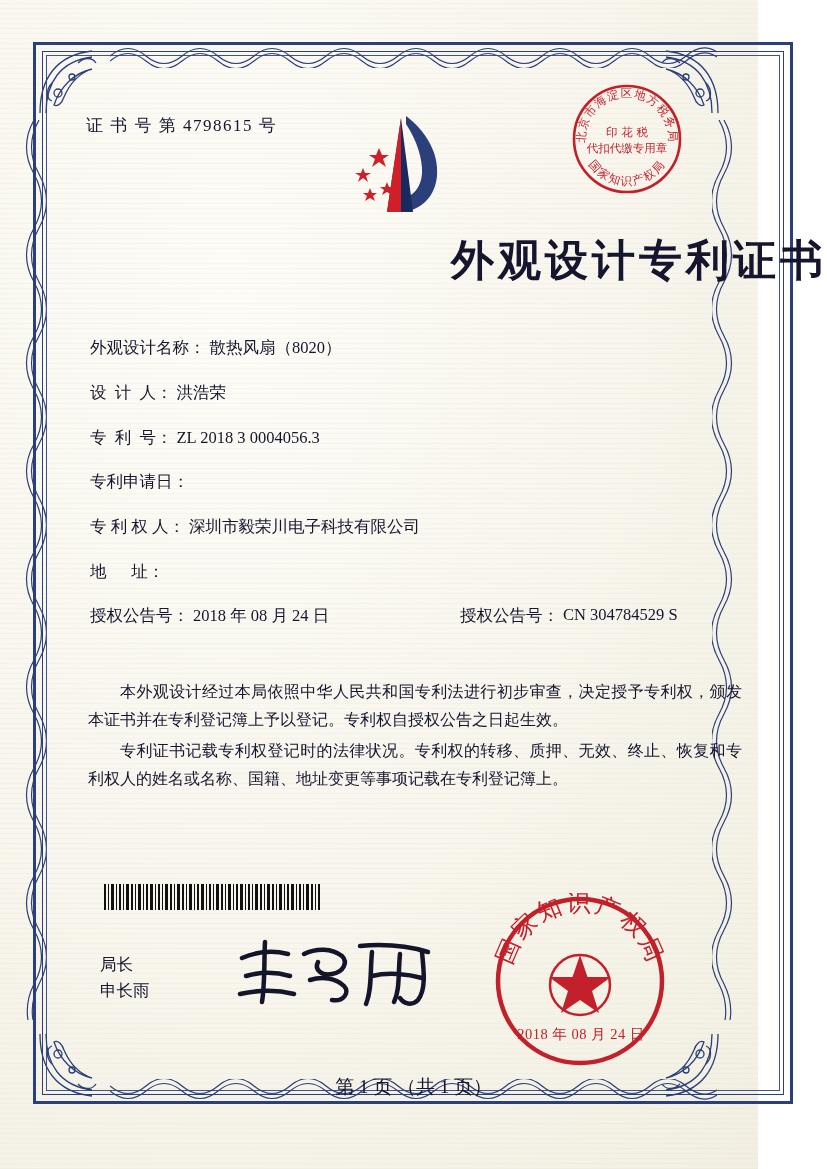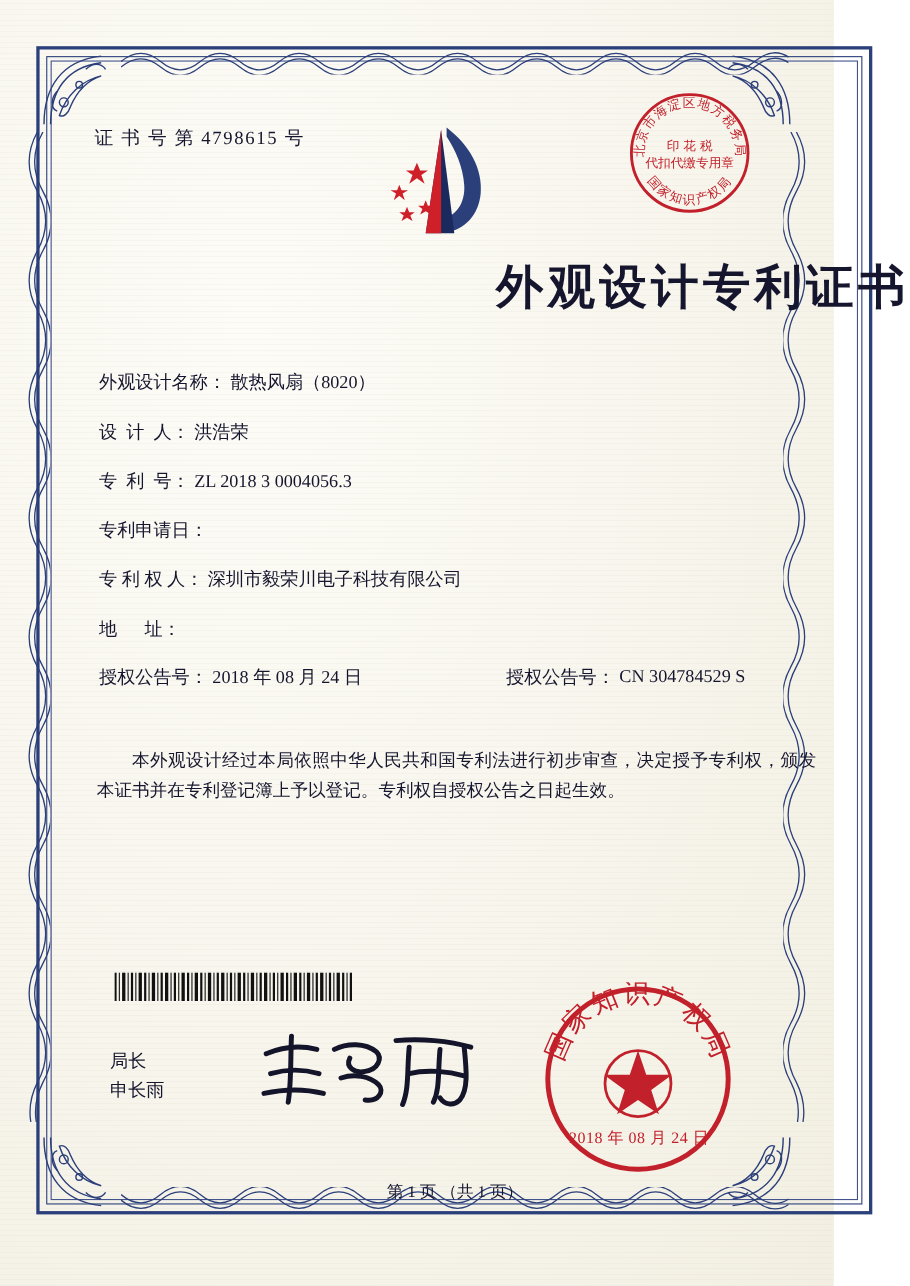--- a/index.html
+++ b/index.html
@@ -214,21 +214,21 @@
     font-size: 14.5px;
     color: #c2202a;
     letter-spacing: 0.5px;
   }
 
   .page-footer {
     position: absolute;
     left: 0; top: 1074px;
     width: 827px;
     text-align: center;
-    font-size: 15px;
+    font-size: 19px;
     color: #15152e;
   }
 </style>
 </head>
 <body>
 
 <div class="page">
 
   <div class="frame-outer"></div>
   <div class="frame-inner"></div>
@@ -395,20 +395,21 @@
       </span>
       <span class="split-right">
         <span class="field-label">授权公告号：</span>
         <span class="field-value">CN 304784529 S</span>
       </span>
     </div>
   </div>
 
   <div class="body-text">
     <p>本外观设计经过本局依照中华人民共和国专利法进行初步审查，决定授予专利权，颁发本证书并在专利登记簿上予以登记。专利权自授权公告之日起生效。</p>
+    <p>专利证书记载专利权登记时的法律状况。专利权的转移、质押、无效、终止、恢复和专利权人的姓名或名称、国籍、地址变更等事项记载在专利登记簿上。</p>
   </div>
 
   <div class="barcode">
     <svg viewBox="0 0 216 26" width="216" height="26">
       <g fill="#111">
         <rect x="0" y="0" width="2" height="26"></rect>
           <rect x="4" y="0" width="1" height="26"></rect>
         <rect x="7" y="0" width="3" height="26"></rect>
           <rect x="12" y="0" width="1" height="26"></rect>
         <rect x="15" y="0" width="2" height="26"></rect>

